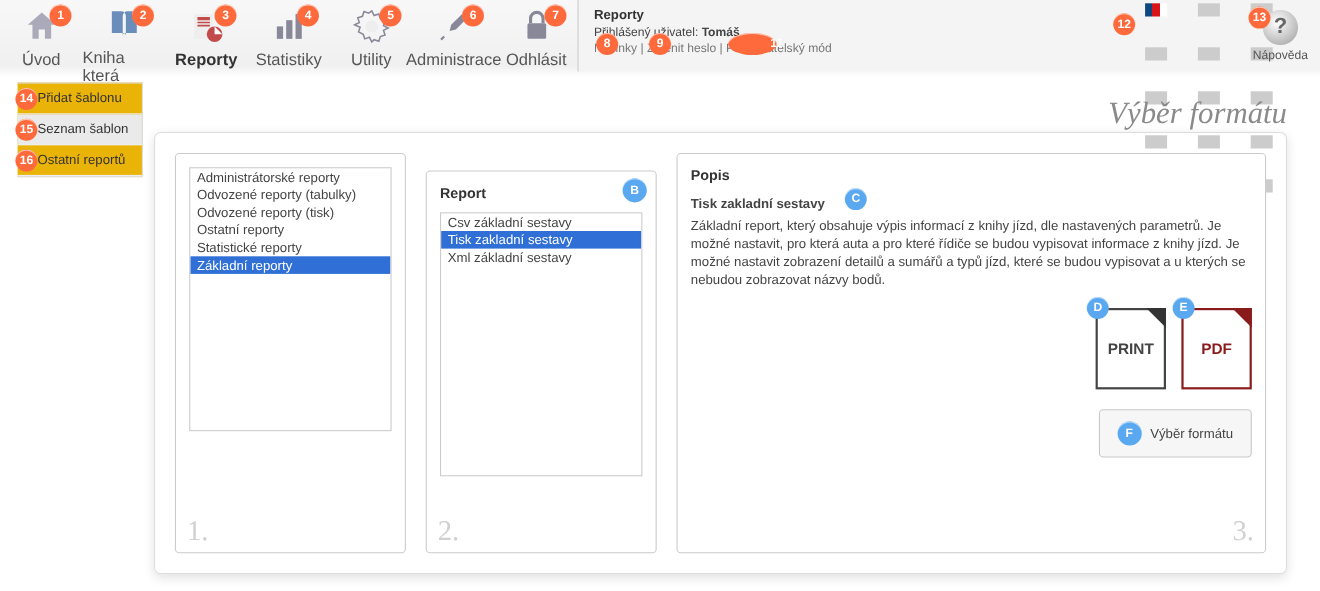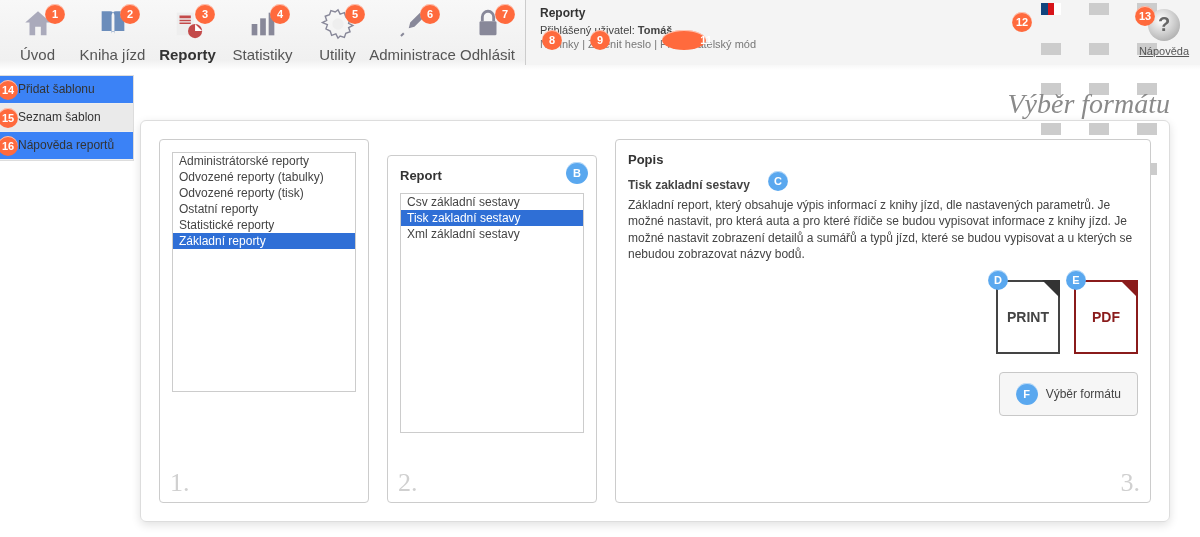--- a/index.html
+++ b/index.html
@@ -21,26 +21,26 @@
     .header-right .mod { font-weight:bold; color:#333; font-size:12px; }
     .header-right .usr { font-size:11px; color:#444; margin-top:4px; }
     .header-right .lnks { font-size:11px; color:#777; margin-top:2px; }
     .header-right .lnks span { cursor:pointer; }
 
     .flags { position:absolute; right:10px; top:2px; width:150px; display:flex; flex-wrap:wrap;gap:26px; }
     .flag { width:20px; height:12px; margin:1px; cursor:pointer; display:inline-block; }
 
     .help { position:absolute; right:1px; top:0; width:70px; height:65px; display:flex; flex-direction:column; align-items:center; justify-content:center; cursor:pointer; }
     .help .qcircle { width:32px; height:32px; border-radius:50%; background:radial-gradient(circle at 40% 35%, #fff,#c8c8c8 55%,#999 100%); display:flex; align-items:center; justify-content:center; font-size:20px; font-weight:bold; color:#666; }
-    .help .lbl { font-size:11px; color:#555; margin-top:4px;text-decoration:underline; }
+    .help .lbl { font-size:11px; color:#555; margin-top:4px; }
 
     .headline-bar { position:absolute; right:30px; top:88px; font-size:28px; font-style:italic; color:#8a8a8a; font-family:"Palatino Linotype","Times New Roman",serif; }
 
     
-    .side { position:absolute; left:0; top:75px; width:134px; border:1px solid #ddd; border-left:none; background:#3b82f6; }
+    .side { position:absolute; left:16px; top:75px; width:114px; border:1px solid #ddd; border-left:none; background:#eab308; }
     .side-item { position:relative; padding:6px 10px 7px 18px; font-size:12px; color:#333; border-bottom:1px solid #eee; cursor:pointer; }
     .side-item.sel { background:#eaeaea; }
     .side .badge { left:-2px; top:4px; right:auto; }
 
     
     .main { position:absolute; left:140px; top:120px; right:30px; bottom:15px; border:1px solid #ddd; border-radius:6px; box-shadow:0 3px 10px rgba(0,0,0,0.12); padding:18px; display:flex; gap:18px; }
     .col { border:1px solid #ccc; border-radius:4px; padding:12px 12px 10px 12px; background:#fff; position:relative; }
     .col1 { flex:0 0 210px; }
     .col2 { flex:0 0 210px;margin-top:16px; }
     .col3 { flex:1; }
@@ -79,21 +79,21 @@
         </span>
     <span class="lbl">Úvod</span>
     <span class="badge">1</span>
       </div>
       <div class="nav-item">
         <span class="ico">
           <svg width="34" height="34" viewBox="0 0 24 24" fill="#6b8dbb">
             <path d="M4 3h6a3 3 0 013 3v13a2 2 0 00-2-2H4zM20 3h-6a3 3 0 00-3 3v13a2 2 0 012-2h7z"></path>
           </svg>
         </span>
-    <span class="lbl">Kniha jízd</span>
+    <span class="lbl">Kniha která</span>
     <span class="badge">2</span>
       </div>
       <div class="nav-item sel">
         <span class="ico">
           <svg width="34" height="34" viewBox="0 0 24 24" fill="#c34a4a">
             <path d="M4 4h12v16H4z" fill="#eee"></path>
             <path d="M6 6h8v2H6zM6 9h8v1H6zM6 11h8v1H6z" fill="#c34a4a"></path>
             <circle cx="17" cy="17" r="5" fill="#c34a4a"></circle>
             <path d="M17 12v5h5" fill="#fff"></path>
           </svg>
@@ -174,21 +174,21 @@
     <div class="qcircle">?</div>
     <div class="lbl">Nápověda</div>
   </div>
 </div>
 
 <div class="headline-bar">Výběr formátu</div>
 
 <div class="side" id="sidebar">
     <div class="side-item"><span class="badge">14</span><span>Přidat šablonu</span></div>
     <div class="side-item sel"><span class="badge">15</span><span>Seznam šablon</span></div>
-    <div class="side-item"><span class="badge">16</span><span>Nápověda reportů</span></div>
+    <div class="side-item"><span class="badge">16</span><span>Ostatní reportů</span></div>
   </div>
 
 <div class="main">
 
   <div class="col col1">
     <div class="listbox" id="list-types">
         <div class="opt">Administrátorské reporty</div>
         <div class="opt">Odvozené reporty (tabulky)</div>
         <div class="opt">Odvozené reporty (tisk)</div>
         <div class="opt">Ostatní reporty</div>

